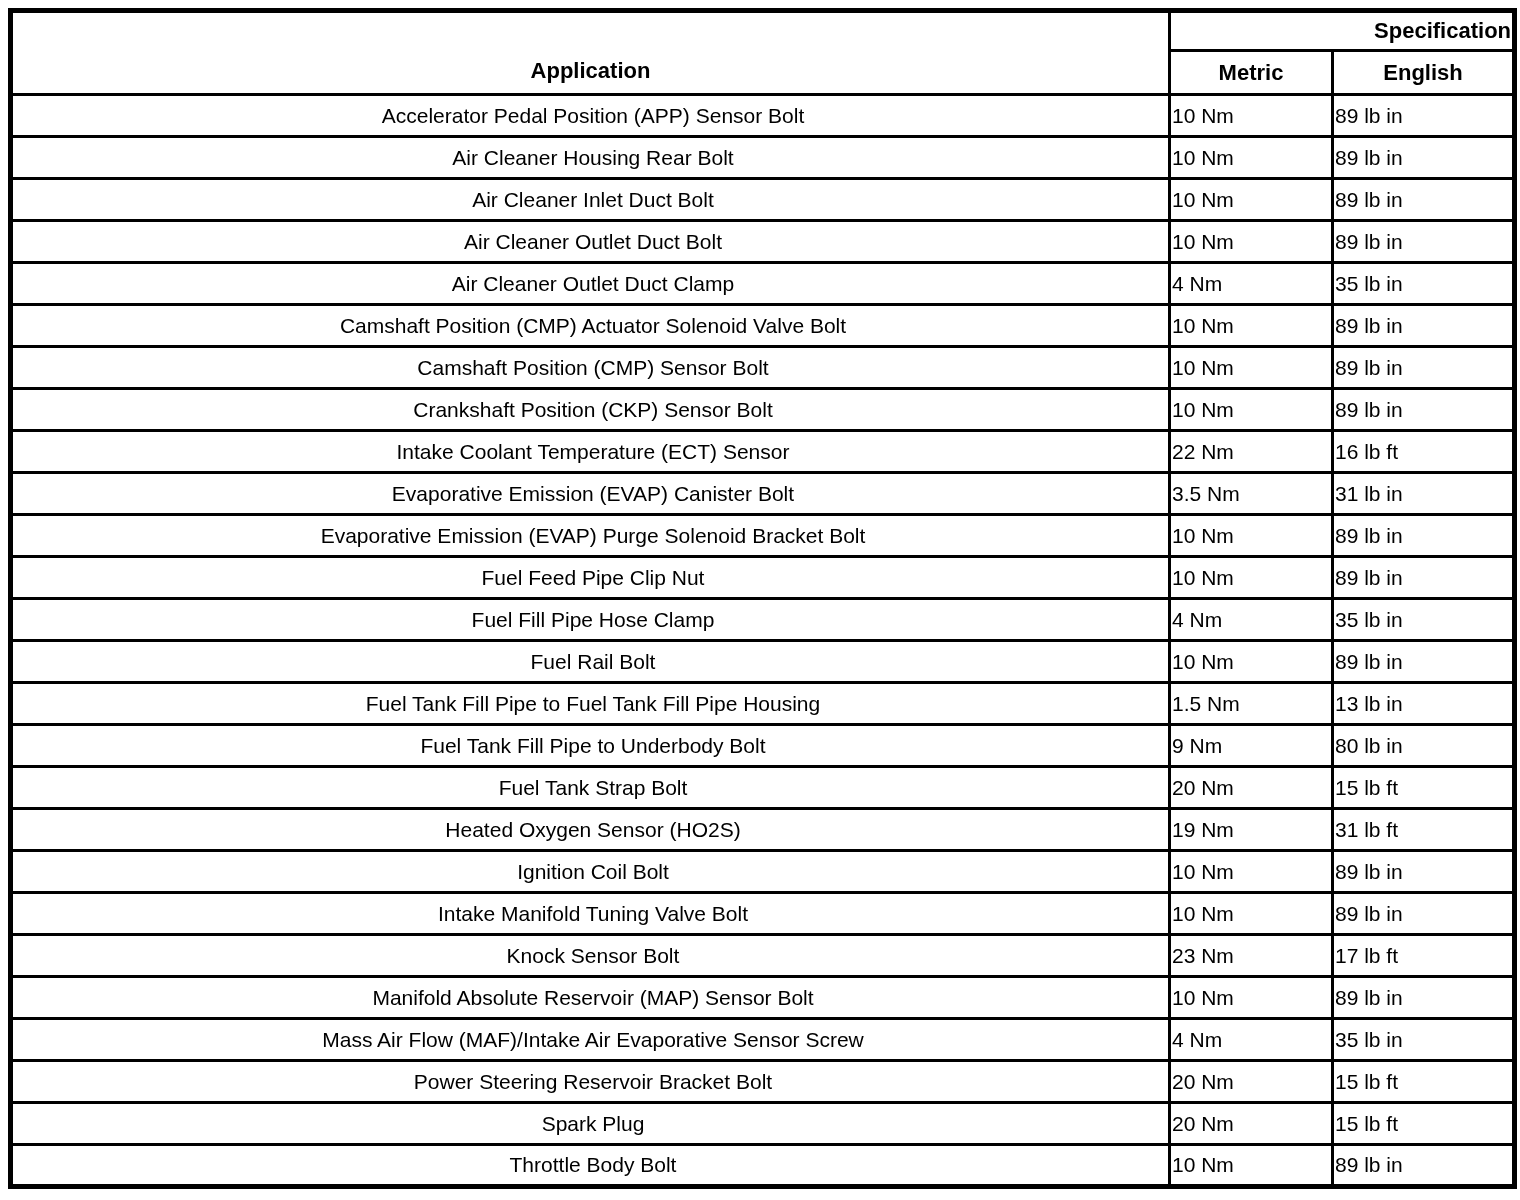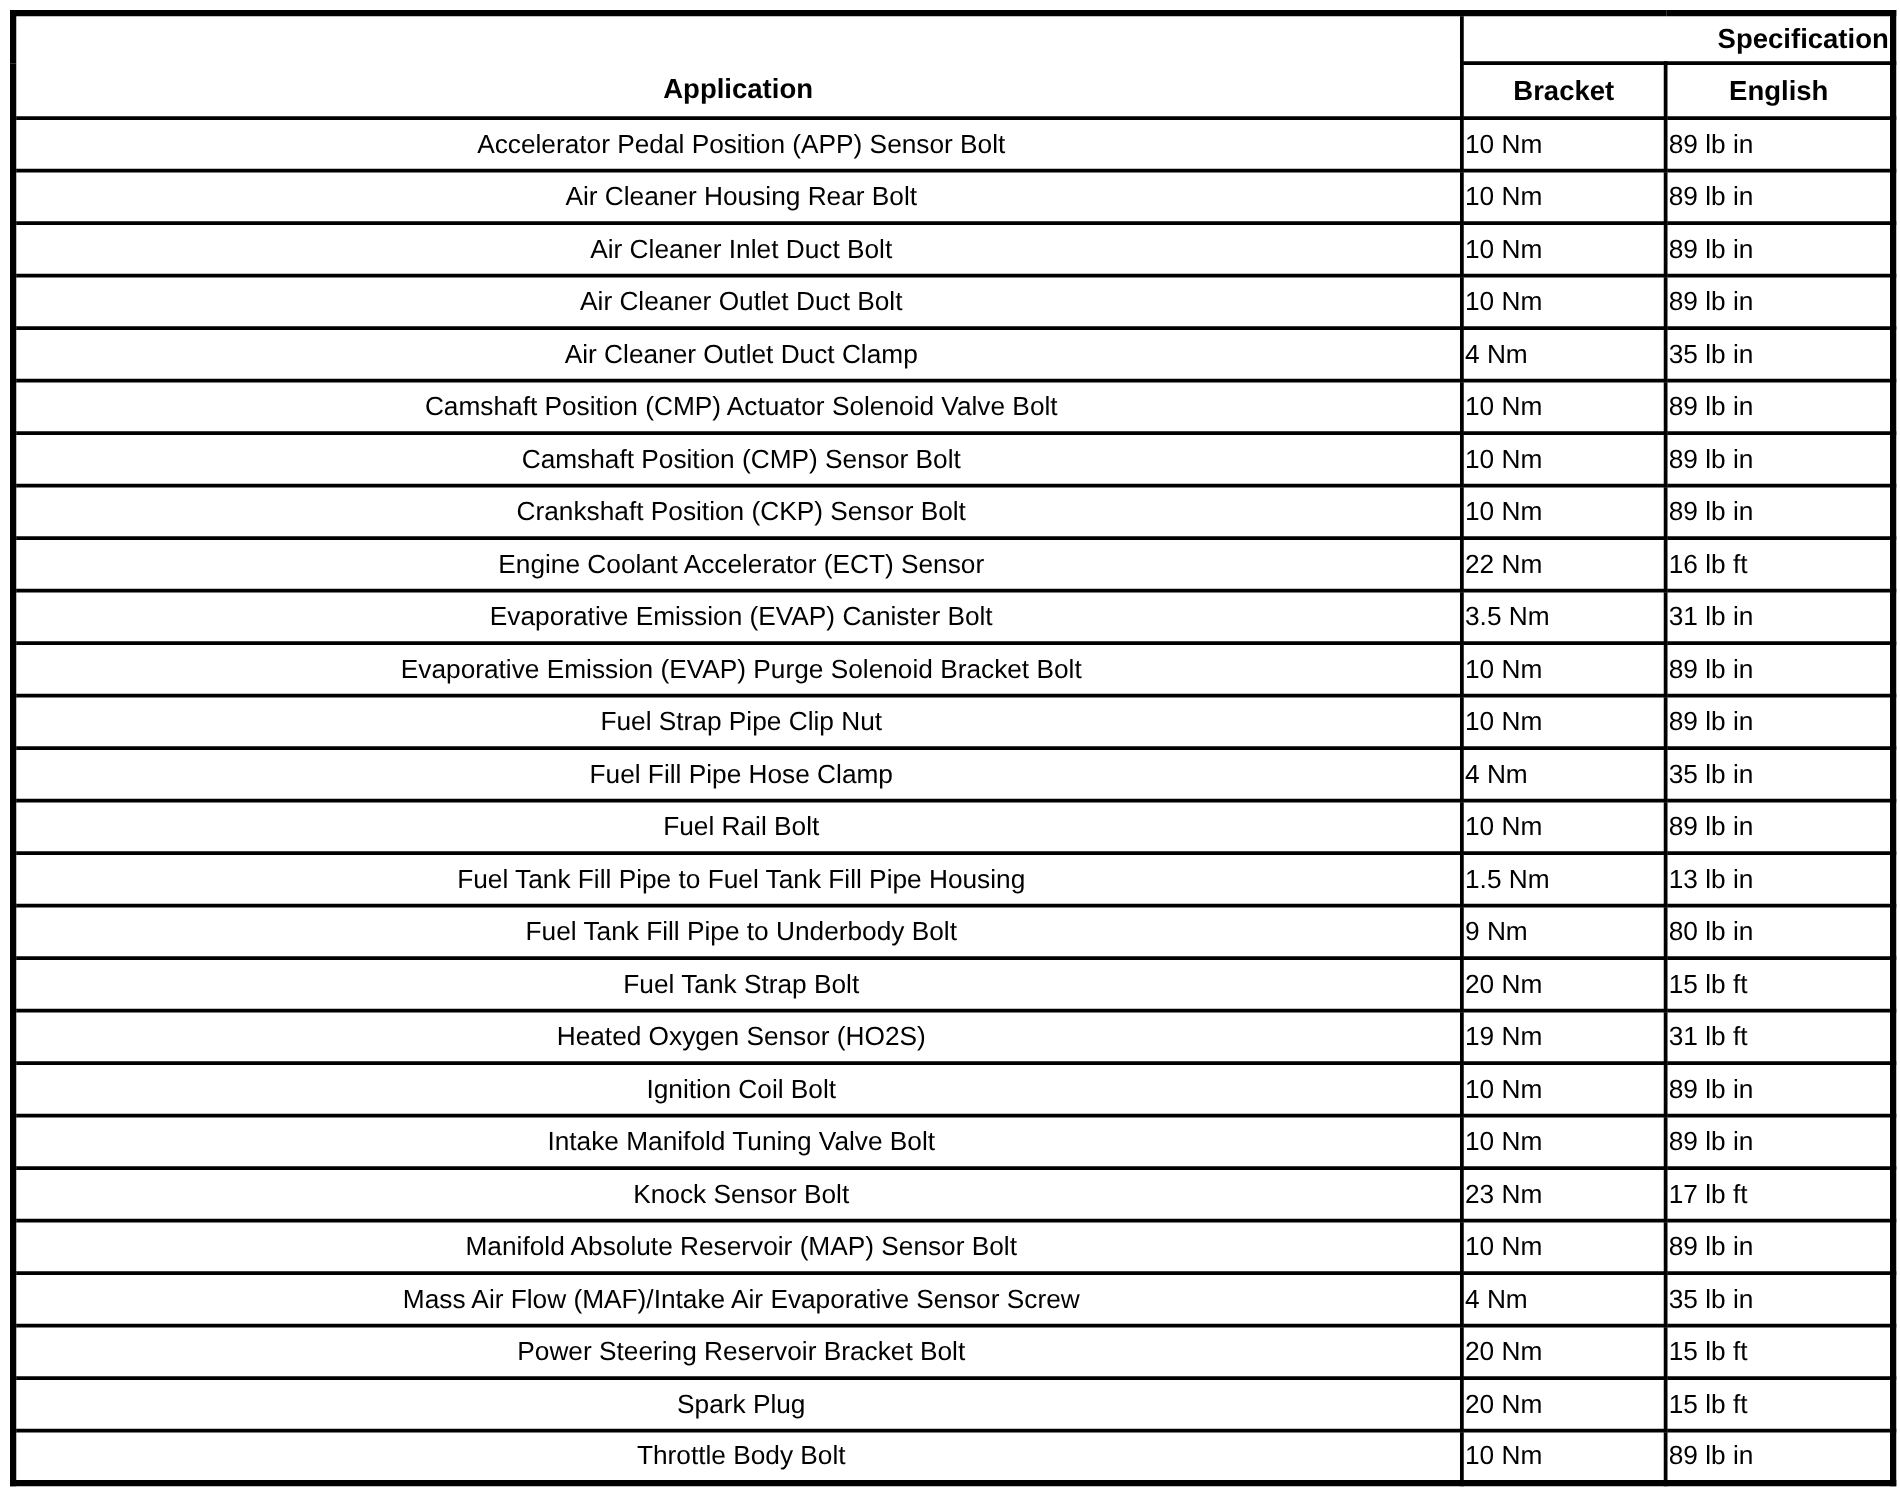--- a/index.html
+++ b/index.html
@@ -87,21 +87,21 @@
         <col class="col-app">
         <col class="col-metric">
         <col class="col-english">
       </colgroup>
       <thead>
         <tr class="head-row-1">
           <th class="app-head" rowspan="2">Application</th>
           <th class="spec-head" colspan="2">Specification</th>
         </tr>
         <tr class="head-row-2">
-          <th class="metric-head">Bracket</th>
+          <th class="metric-head">Metric</th>
           <th class="english-head">English</th>
         </tr>
       </thead>
       <tbody>
   <tr>
     <td class="app-cell">Accelerator Pedal Position (APP) Sensor Bolt</td>
     <td class="num-cell">10 Nm</td>
     <td class="num-cell">89 lb in</td>
   </tr>
 
@@ -141,39 +141,39 @@
     <td class="num-cell">89 lb in</td>
   </tr>
 
   <tr>
     <td class="app-cell">Crankshaft Position (CKP) Sensor Bolt</td>
     <td class="num-cell">10 Nm</td>
     <td class="num-cell">89 lb in</td>
   </tr>
 
   <tr>
-    <td class="app-cell">Engine Coolant Accelerator (ECT) Sensor</td>
+    <td class="app-cell">Intake Coolant Temperature (ECT) Sensor</td>
     <td class="num-cell">22 Nm</td>
     <td class="num-cell">16 lb ft</td>
   </tr>
 
   <tr>
     <td class="app-cell">Evaporative Emission (EVAP) Canister Bolt</td>
     <td class="num-cell">3.5 Nm</td>
     <td class="num-cell">31 lb in</td>
   </tr>
 
   <tr>
     <td class="app-cell">Evaporative Emission (EVAP) Purge Solenoid Bracket Bolt</td>
     <td class="num-cell">10 Nm</td>
     <td class="num-cell">89 lb in</td>
   </tr>
 
   <tr>
-    <td class="app-cell">Fuel Strap Pipe Clip Nut</td>
+    <td class="app-cell">Fuel Feed Pipe Clip Nut</td>
     <td class="num-cell">10 Nm</td>
     <td class="num-cell">89 lb in</td>
   </tr>
 
   <tr>
     <td class="app-cell">Fuel Fill Pipe Hose Clamp</td>
     <td class="num-cell">4 Nm</td>
     <td class="num-cell">35 lb in</td>
   </tr>
 

